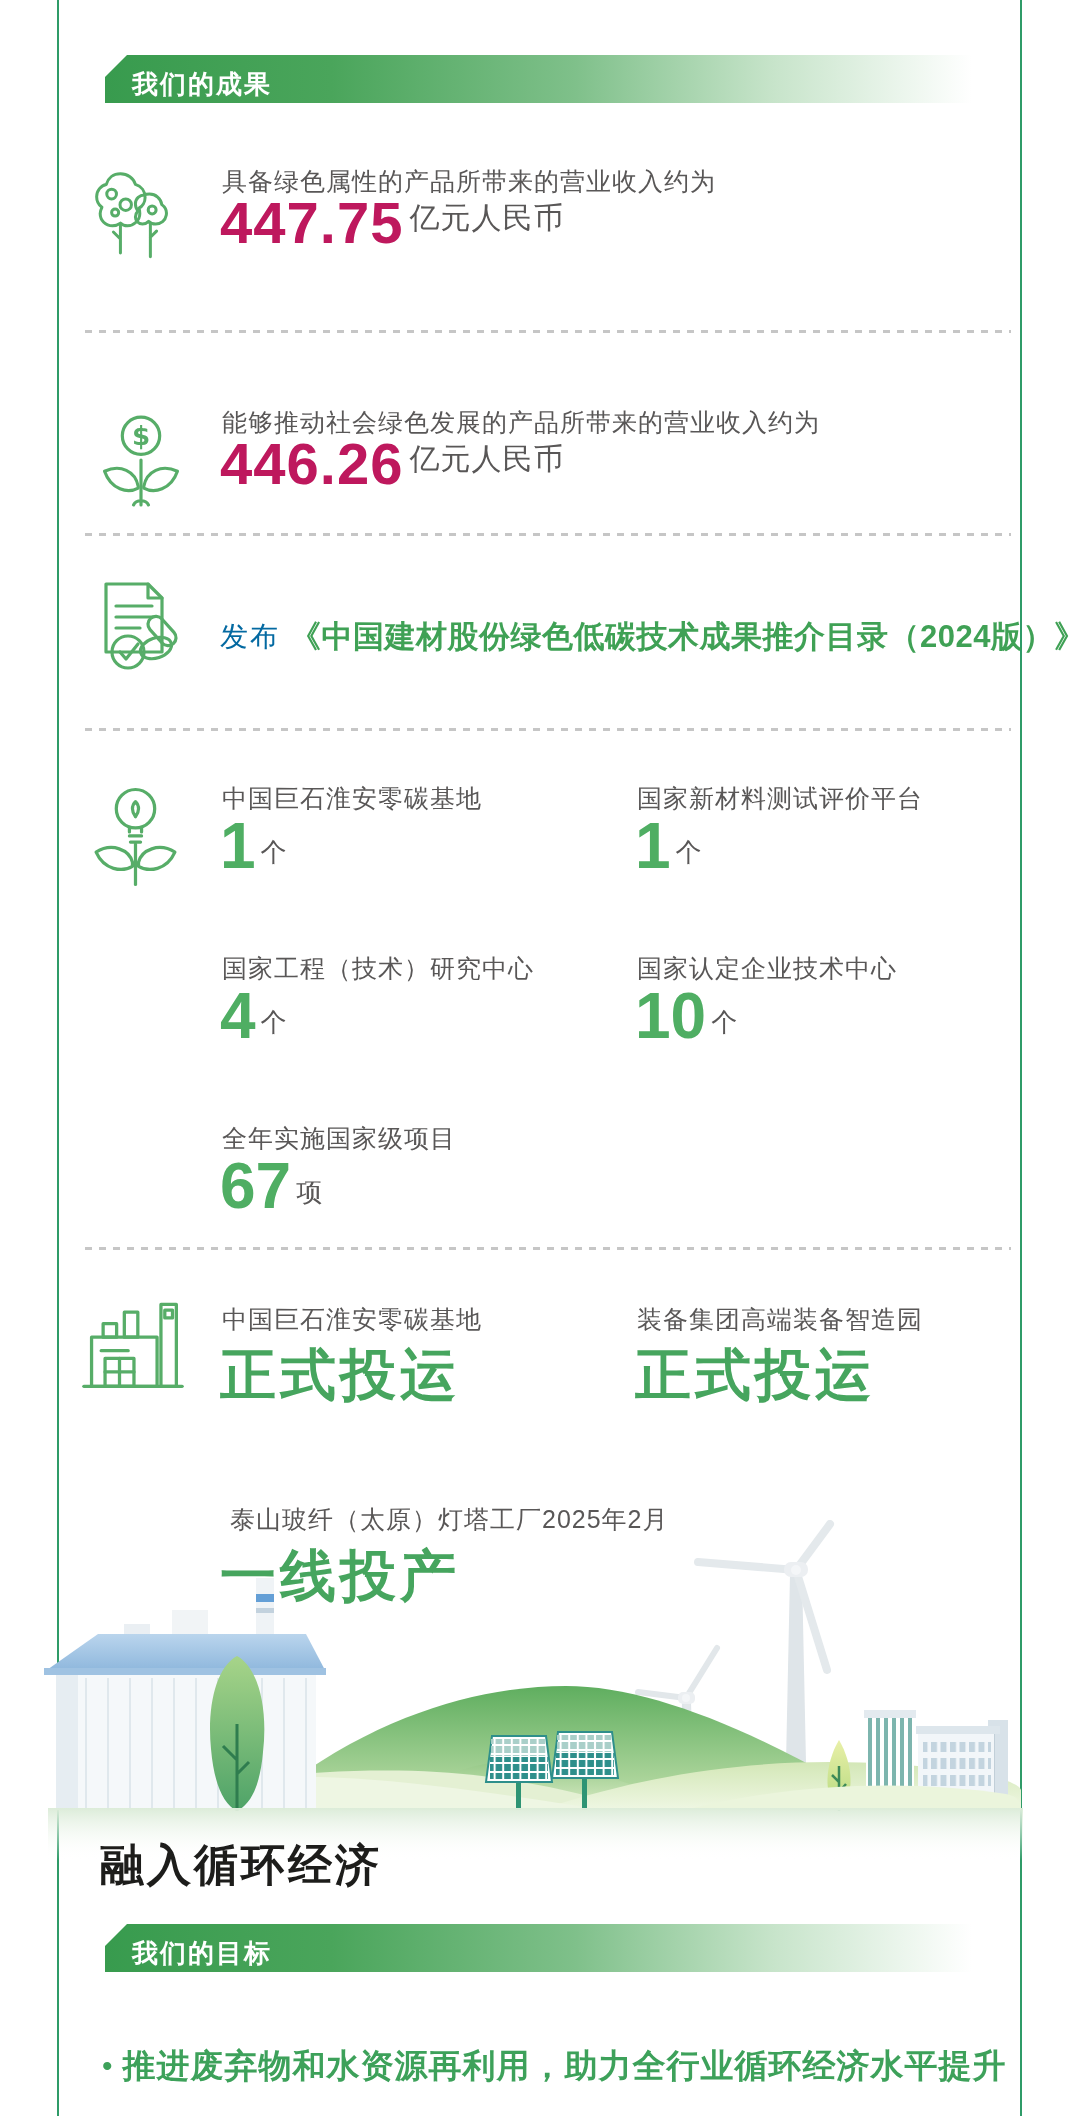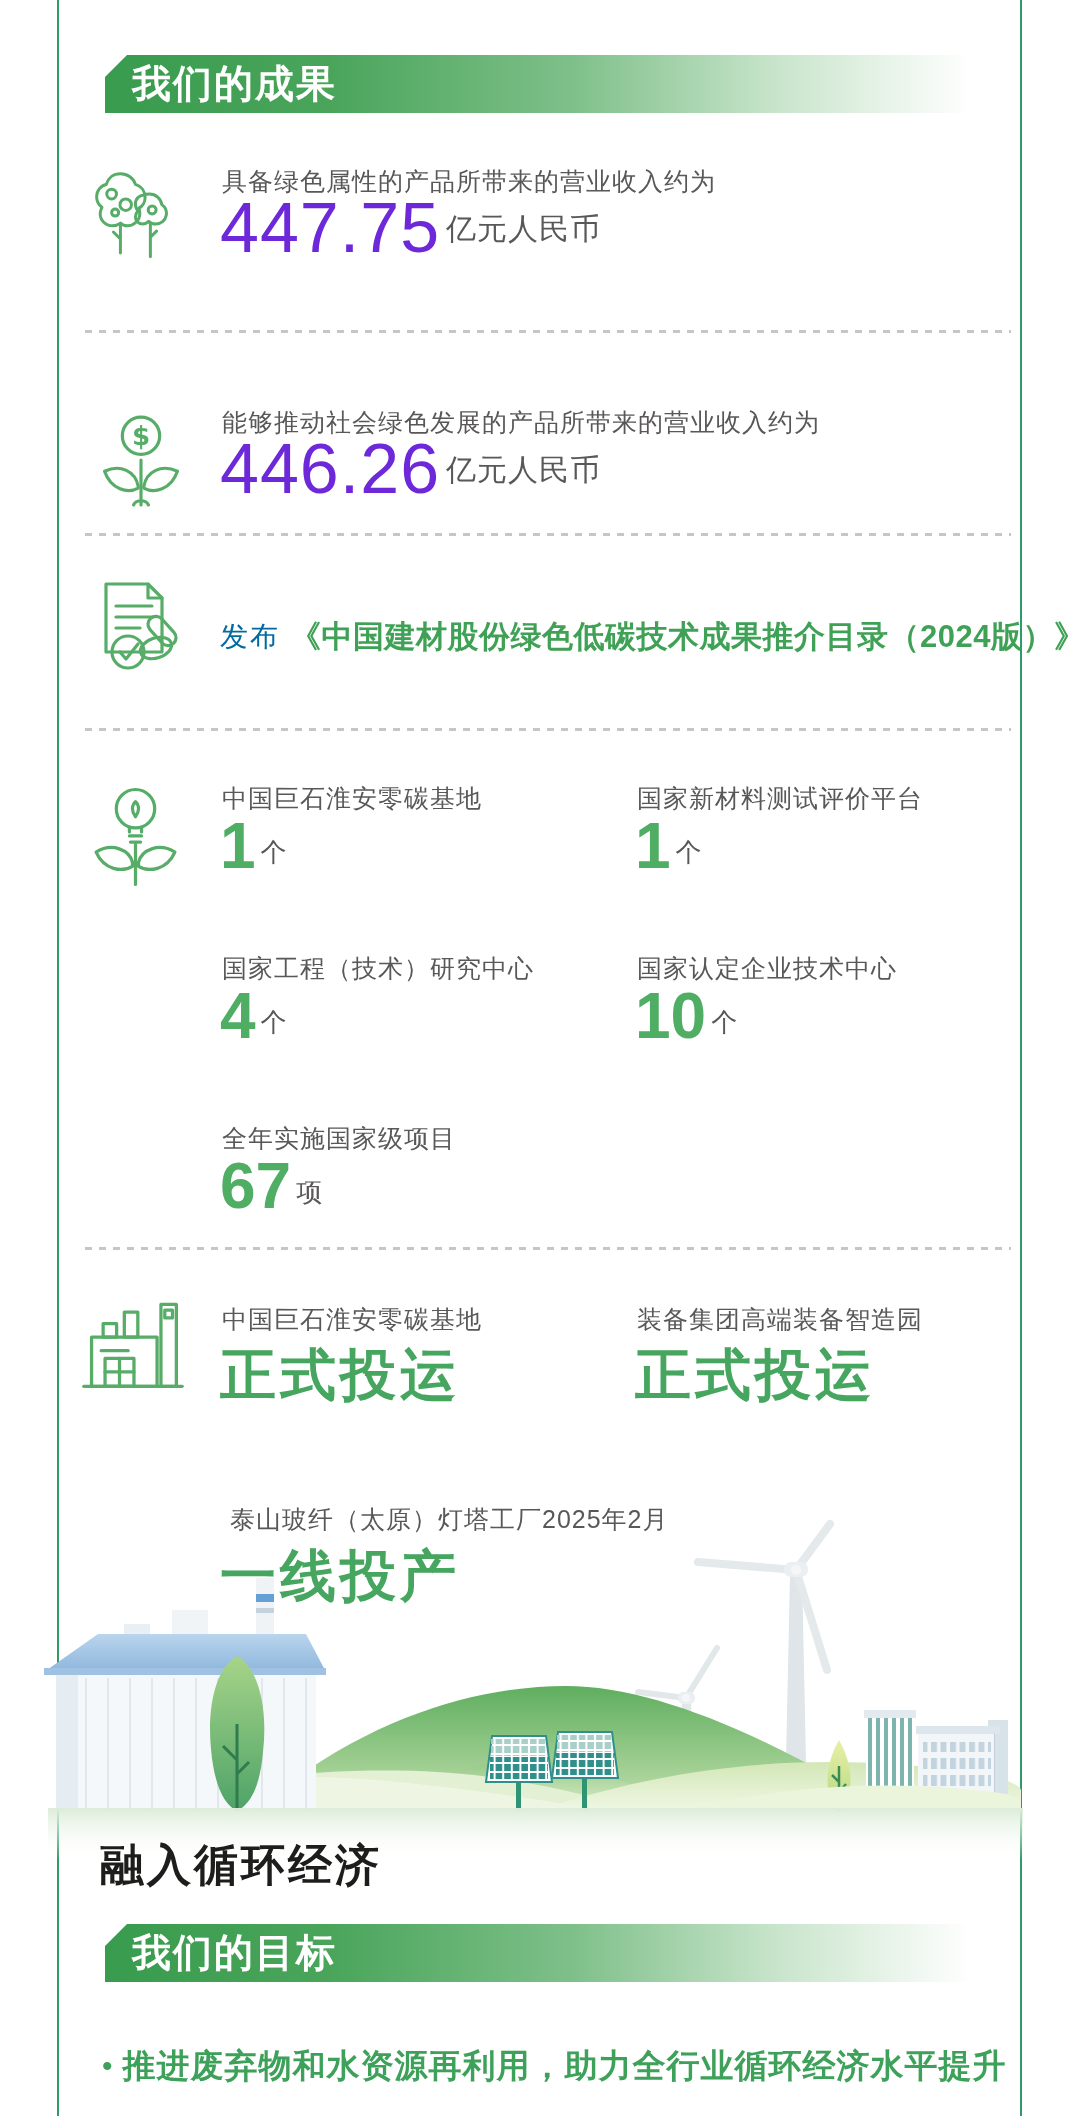--- a/index.html
+++ b/index.html
@@ -5,33 +5,33 @@
   html,body{margin:0;padding:0;}
   body{
     width:1080px;height:2116px;position:relative;background:#ffffff;
     font-family:"Liberation Sans","DejaVu Sans",sans-serif;overflow:hidden;
   }
   .abs{position:absolute;}
   
   .vline{position:absolute;top:0;width:2px;height:2116px;background:#2f9b68;}
   
   .banner{
-    position:absolute;left:105px;width:903px;height:58px;box-sizing:border-box;
+    position:absolute;left:105px;width:903px;height:48px;box-sizing:border-box;
     clip-path:polygon(22px 0,100% 0,100% 100%,0 100%,0 22px);
     background:linear-gradient(90deg,#389b4e 0%,#4aa55b 25%,#7fc08a 52%,#c7e4ca 74%,rgba(255,255,255,0) 96%);
-    color:#ffffff;font-size:39px;font-weight:bold;line-height:58px;
+    color:#ffffff;font-size:26px;font-weight:bold;line-height:58px;
     padding-left:27px;letter-spacing:2px;
   }
   .divider{
     position:absolute;left:85px;width:926px;height:3px;
     background:repeating-linear-gradient(90deg,#c6c6c6 0 7px,rgba(0,0,0,0) 7px 14px);
   }
   .label{position:absolute;font-size:25px;color:#595757;letter-spacing:1px;white-space:nowrap;}
   .numrow{position:absolute;display:flex;align-items:flex-end;white-space:nowrap;}
-  .num-xl{font-size:70px;font-weight:normal;color:#6d28d9;line-height:.92;letter-spacing:1px;}
+  .num-xl{font-size:58px;font-weight:bold;color:#be185d;line-height:.92;letter-spacing:1px;}
   .num-md{font-size:64px;font-weight:bold;color:#4fae63;line-height:.95;}
   .unit-lg{font-size:30px;color:#595757;padding-bottom:10px;margin-left:6px;letter-spacing:1px;}
   .unit-sm{font-size:26px;color:#595757;padding-bottom:7px;margin-left:5px;}
   .status{position:absolute;font-size:56px;font-weight:bold;color:#46a55e;letter-spacing:4px;line-height:1.1;white-space:nowrap;}
   .pubrow{position:absolute;left:220px;top:616px;display:flex;align-items:center;white-space:nowrap;}
   .pub-prefix{font-size:28px;color:#0369a1;letter-spacing:2px;margin-right:10px;}
   .pub-title{font-size:31px;font-weight:bold;color:#3fa155;letter-spacing:.5px;}
   .big-heading{position:absolute;left:100px;top:1836px;font-size:44px;font-weight:bold;color:#1d1d1b;letter-spacing:3px;}
   .bullet-row{position:absolute;left:102px;top:2046px;display:flex;align-items:flex-start;}
   .bullet-dot{font-size:30px;color:#3da15a;line-height:40px;margin-right:10px;}

